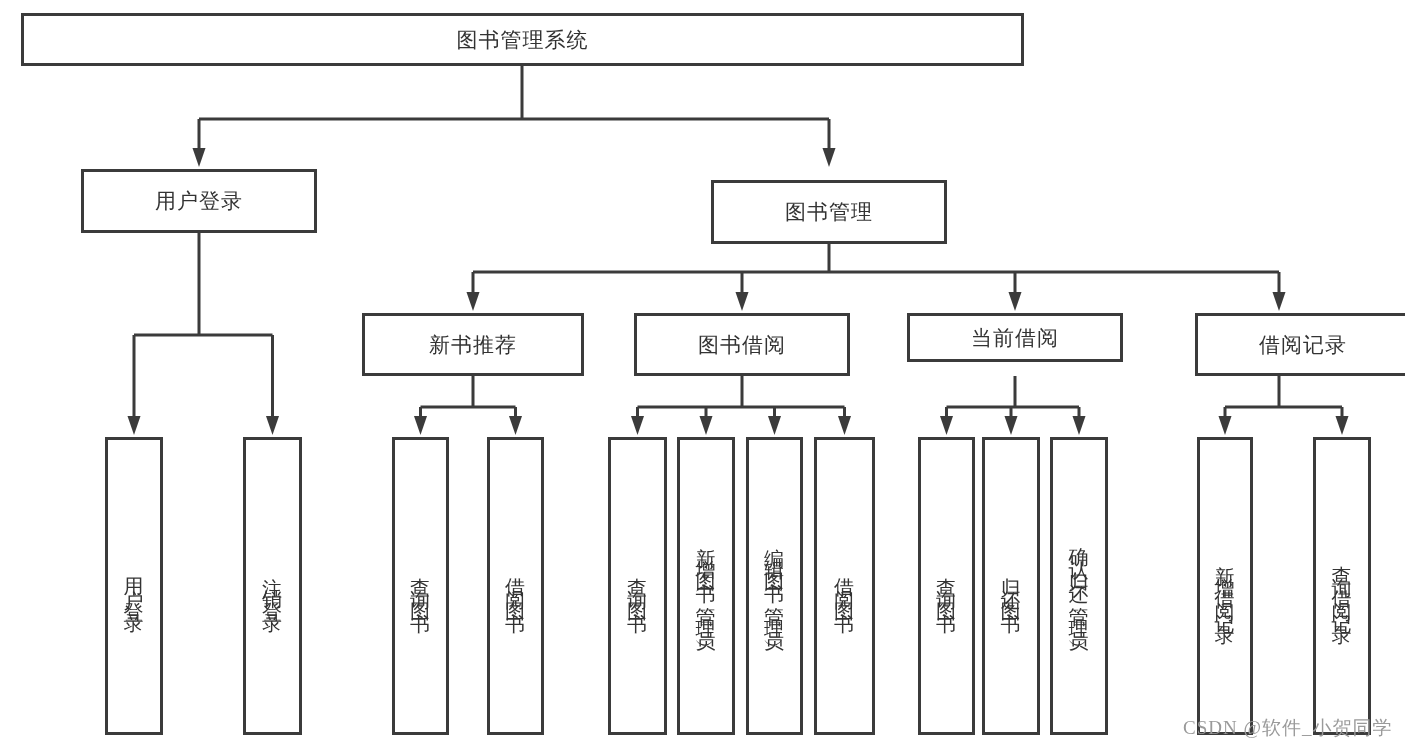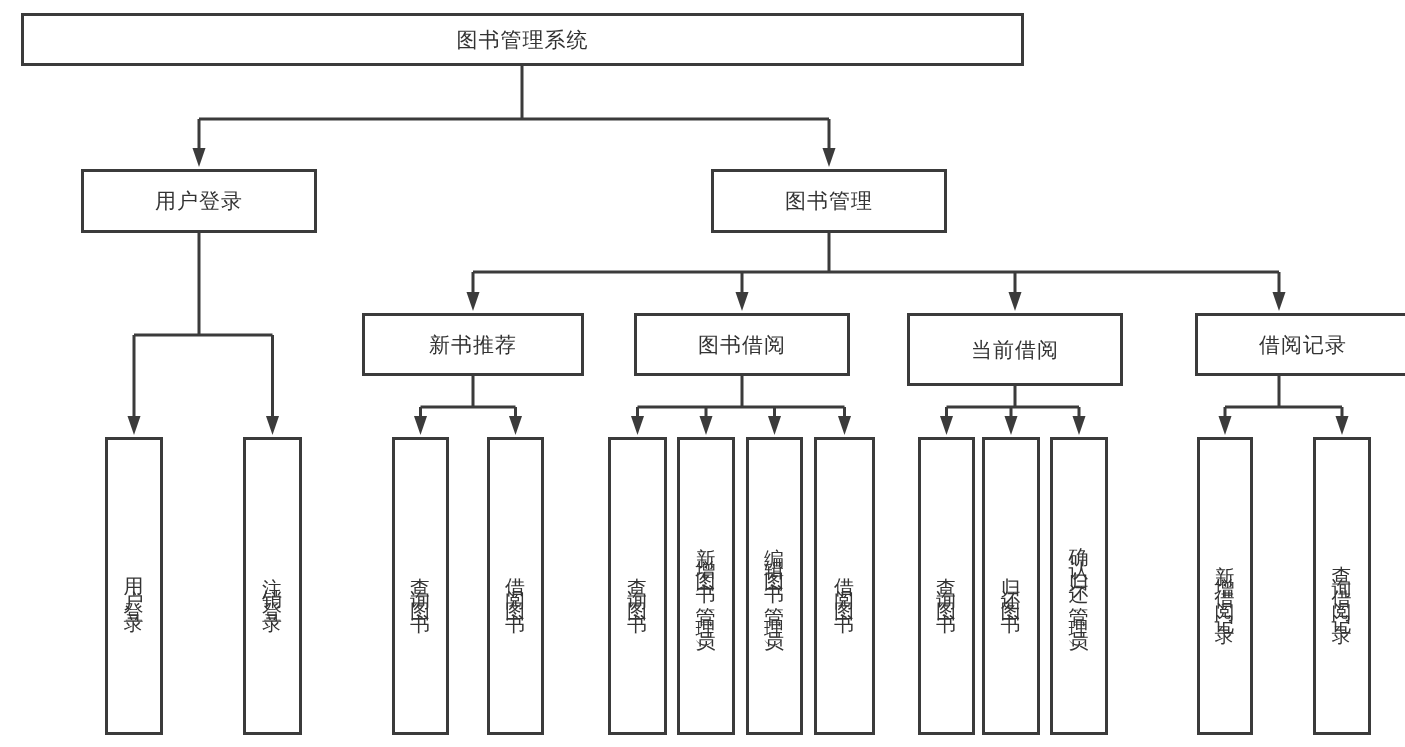--- a/index.html
+++ b/index.html
@@ -100,25 +100,25 @@
       <polygon points="1004.5,416 1017.5,416 1011,435" class="ahead"></polygon>
       <polygon points="1072.5,416 1085.5,416 1079,435" class="ahead"></polygon>
       <path d="M 1279 376 V 407 M 1225 407 H 1342 M 1225 407 V 420 M 1342 407 V 420 " class="cline"></path>
       <polygon points="1218.5,416 1231.5,416 1225,435" class="ahead"></polygon>
       <polygon points="1335.5,416 1348.5,416 1342,435" class="ahead"></polygon>
     </svg>
 
   <div class="box hbox" style="left:21px;top:13px;width:1003px;height:53px">图书管理系统</div>
 
   <div class="box hbox" style="left:81px;top:169px;width:236px;height:64px">用户登录</div>
-  <div class="box hbox" style="left:711px;top:169px;width:236px;height:64px">图书管理</div>
+  <div class="box hbox" style="left:711px;top:180px;width:236px;height:64px">图书管理</div>
 
   <div class="box hbox" style="left:634px;top:313px;width:216px;height:63px">图书借阅</div>
   <div class="box hbox" style="left:362px;top:313px;width:222px;height:63px">新书推荐</div>
-  <div class="box hbox" style="left:907px;top:313px;width:216px;height:73px">当前借阅</div>
+  <div class="box hbox" style="left:907px;top:313px;width:216px;height:49px">当前借阅</div>
   <div class="box hbox" style="left:1195px;top:313px;width:216px;height:63px">借阅记录</div>
 
   <div class="box vbox" style="left:105px;top:437px;width:58px;height:298px">
     <span class="vtext">用户登录</span>
   </div>
   <div class="box vbox" style="left:243px;top:437px;width:59px;height:298px">
     <span class="vtext">注销登录</span>
   </div>
 
   <div class="box vbox" style="left:392px;top:437px;width:57px;height:298px">
@@ -151,14 +151,15 @@
     <span class="vtext">确认归还（管理员）</span>
   </div>
 
   <div class="box vbox" style="left:1197px;top:437px;width:56px;height:298px">
     <span class="vtext">新增借阅记录</span>
   </div>
   <div class="box vbox" style="left:1313px;top:437px;width:58px;height:298px">
     <span class="vtext">查询借阅记录</span>
   </div>
 
+  <div id="watermark">CSDN @软件_小贺同学</div>
 
 </div>
 
 </body></html>

